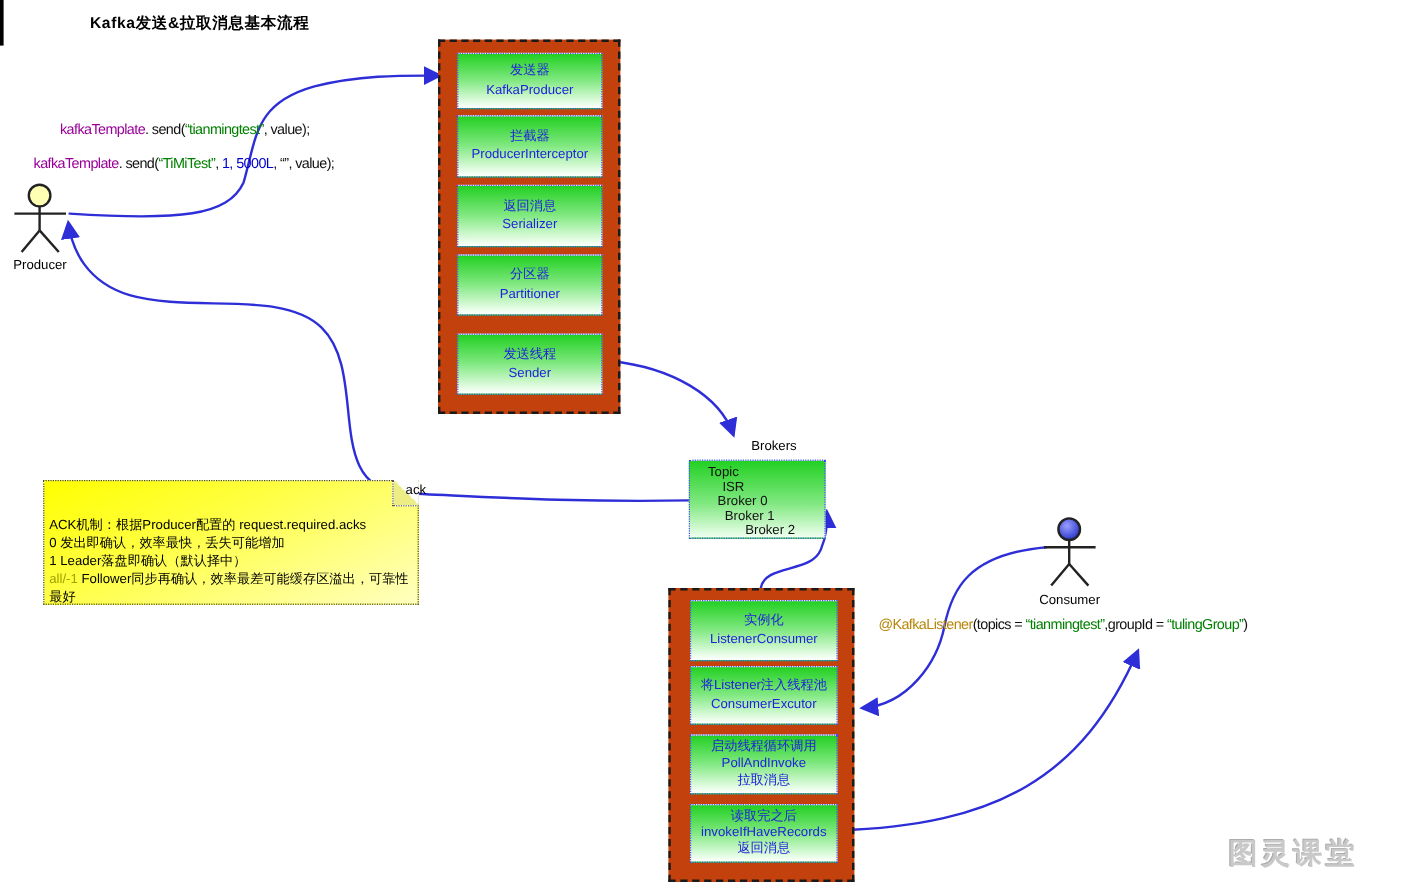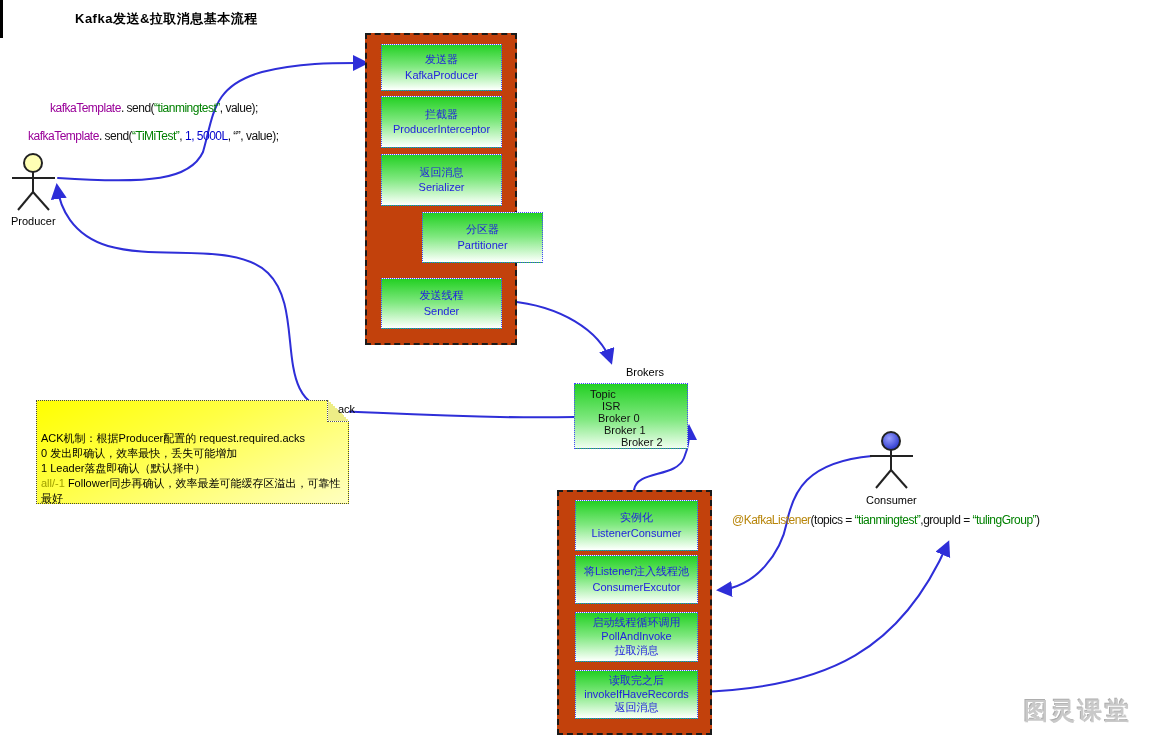--- a/index.html
+++ b/index.html
@@ -89,21 +89,21 @@
       <span class="en">KafkaProducer</span>
     </div>
     <div class="abs gbox" style="left:14px;top:61px;width:119px;height:50px;">
       <span>拦截器</span>
       <span class="en">ProducerInterceptor</span>
     </div>
     <div class="abs gbox" style="left:14px;top:119px;width:119px;height:50px;">
       <span>返回消息</span>
       <span class="en">Serializer</span>
     </div>
-    <div class="abs gbox" style="left:14px;top:177px;width:119px;height:49px;margin-left:41px;">
+    <div class="abs gbox" style="left:14px;top:177px;width:119px;height:49px;">
       <span>分区器</span>
       <span class="en">Partitioner</span>
     </div>
     <div class="abs gbox" style="left:14px;top:243px;width:119px;height:49px;">
       <span>发送线程</span>
       <span class="en">Sender</span>
     </div>
   </div>
 
   <div class="abs" id="brokers-label">Brokers</div>

